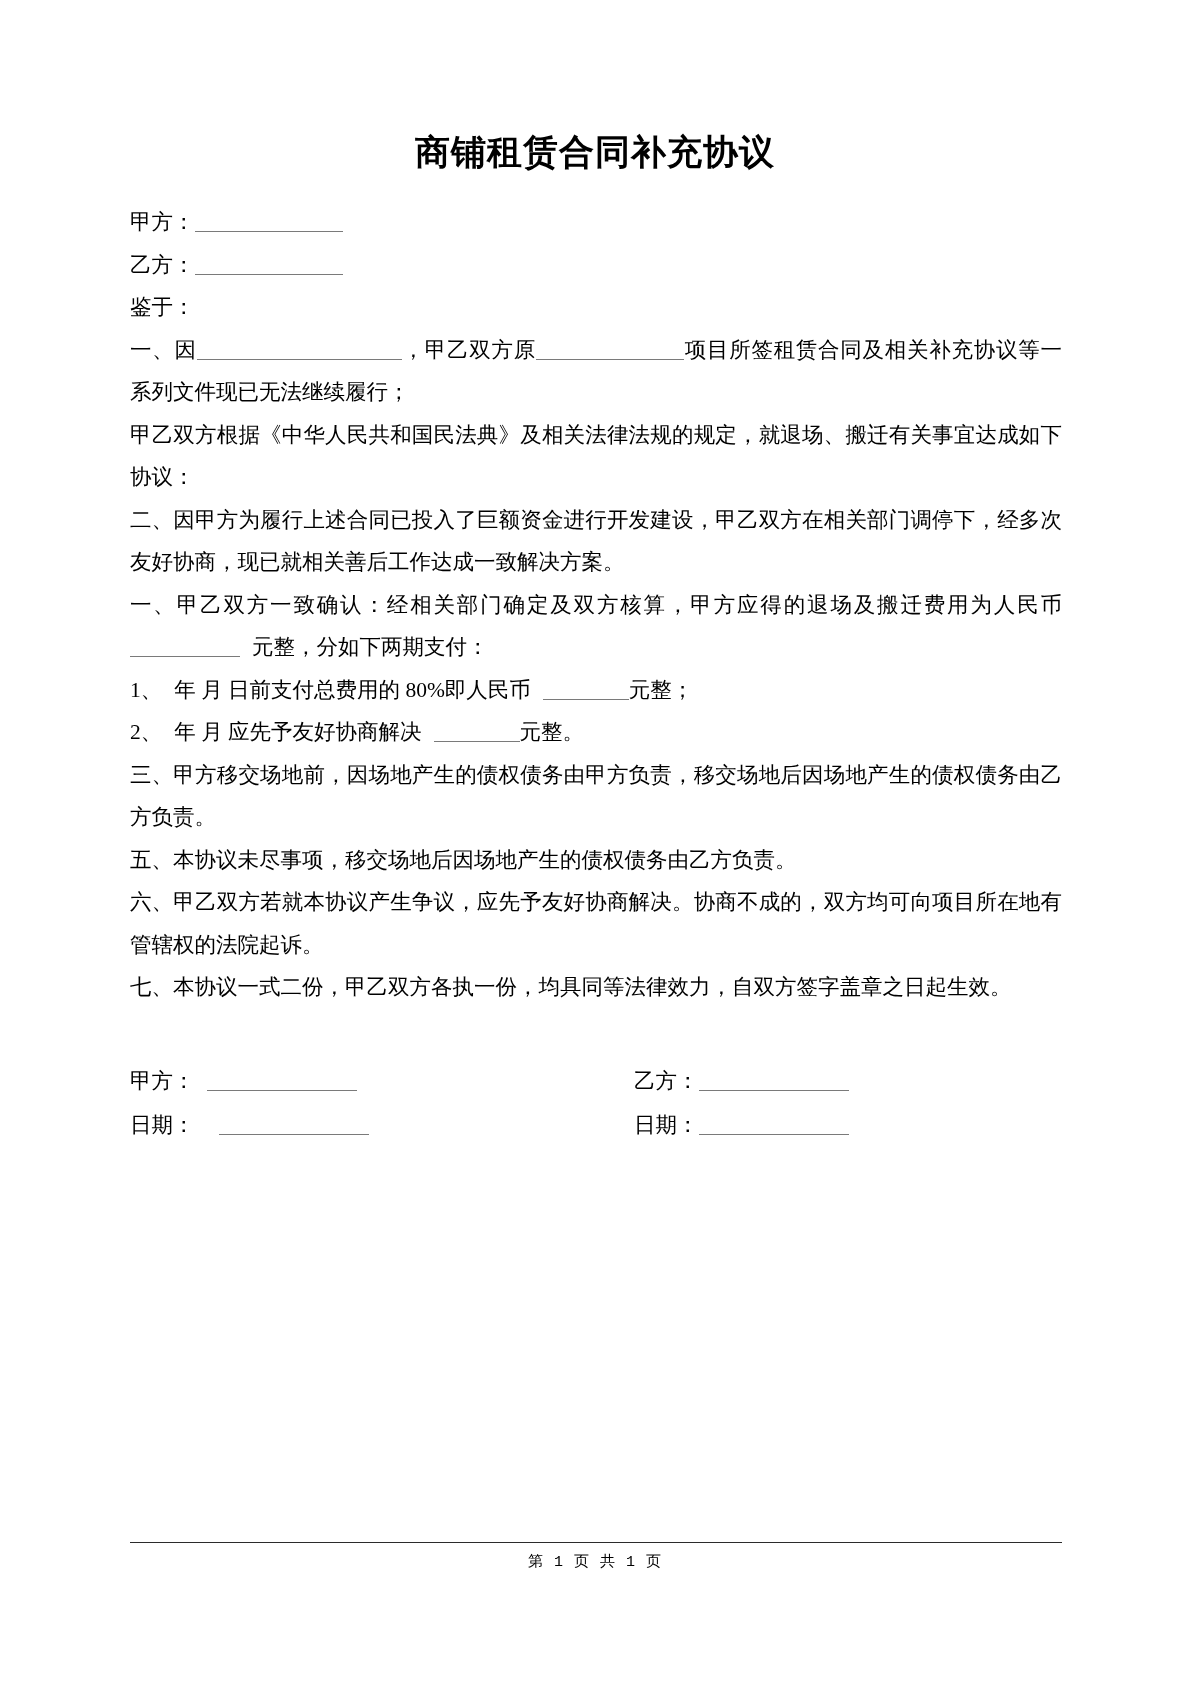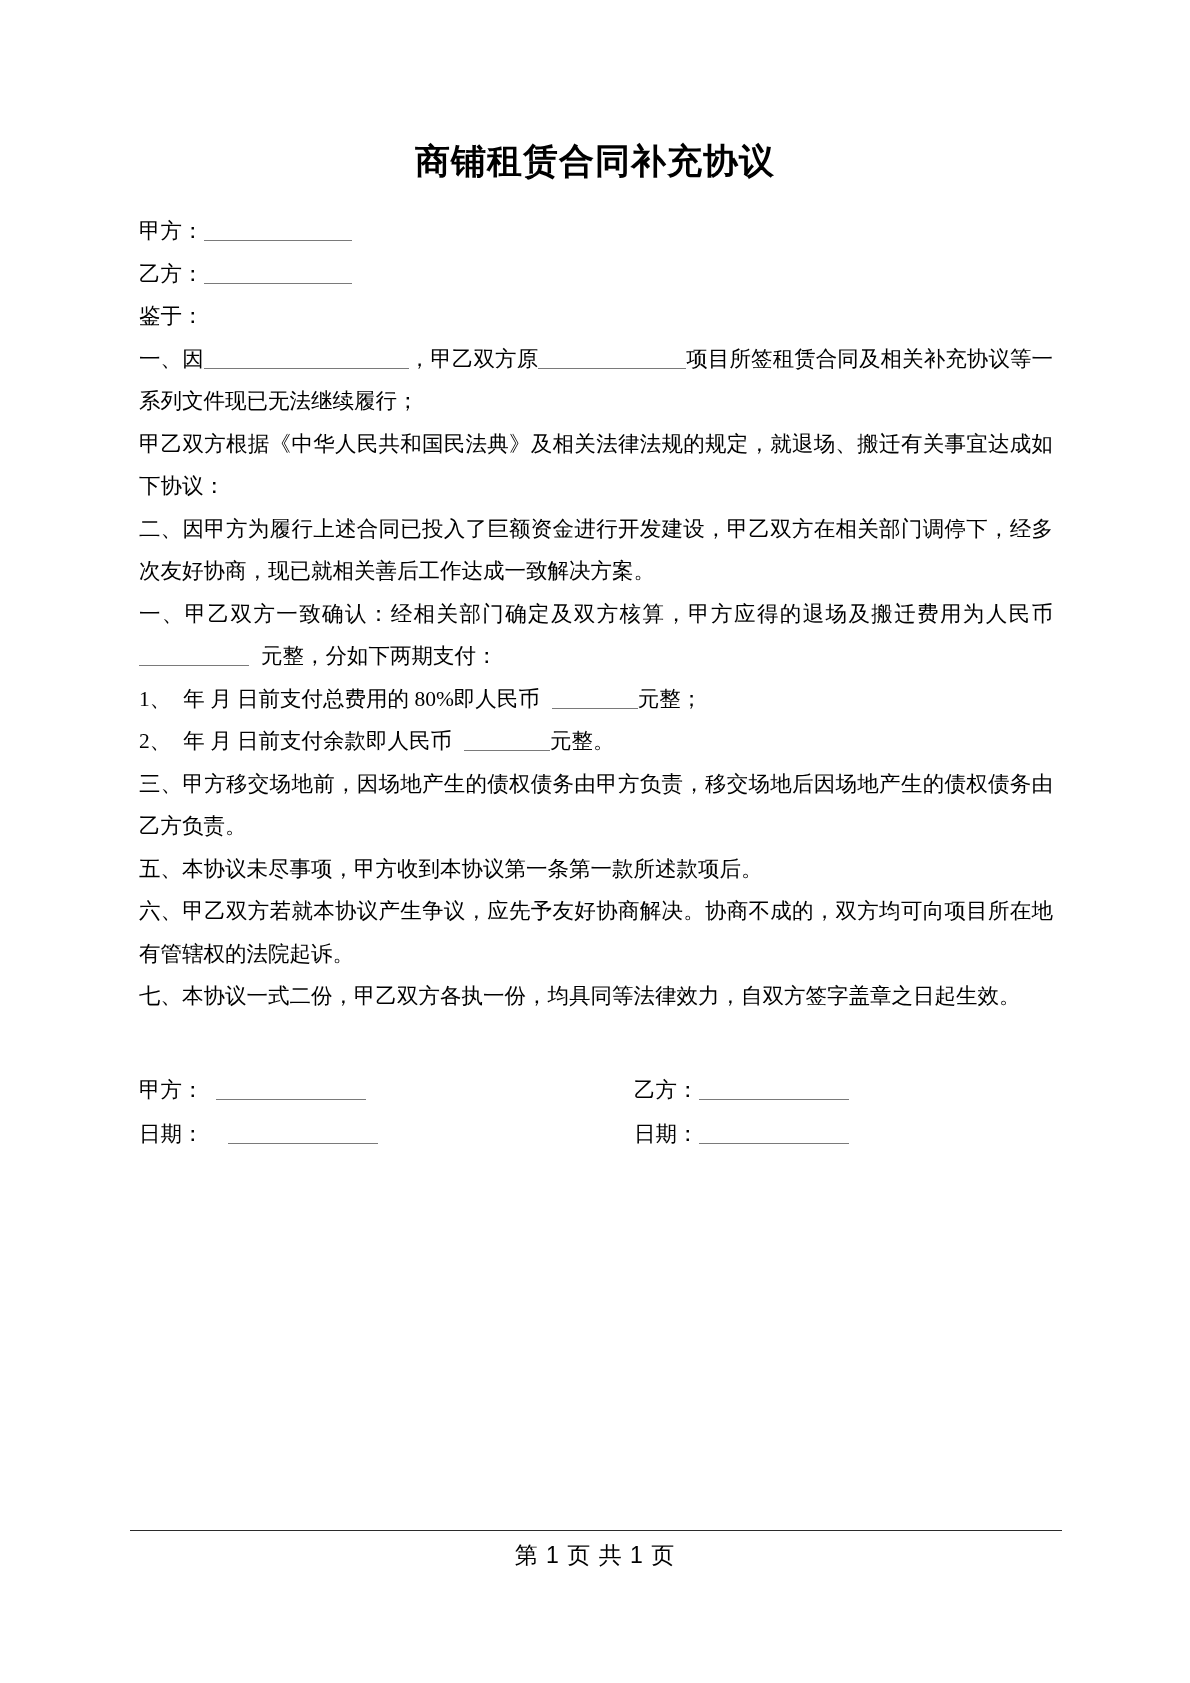--- a/index.html
+++ b/index.html
@@ -13,21 +13,21 @@
     font-family: "Liberation Serif", "DejaVu Serif", serif;
     color: #000000;
     position: relative;
     overflow: hidden;
   }
   .page {
     position: relative;
     width: 1190px;
     height: 1683px;
     box-sizing: border-box;
-    padding: 9px;
+    padding: 0;
     background: #fff;
   }
   .doc-title {
     text-align: center;
     font-size: 35px;
     font-weight: bold;
     letter-spacing: 1px;
     margin: 0;
     padding-top: 128px;
     padding-bottom: 0;
@@ -79,23 +79,23 @@
     right: 0;
     bottom: 112px;
     text-align: center;
   }
   .footer-rule {
     border: none;
     border-top: 1.4px solid #2b2b2b;
     margin: 0 128px 9px 130px;
   }
   .footer-text {
-    font-size: 23px;
+    font-size: 15px;
     letter-spacing: 1px;
-    font-family: Liberation Sans, sans-serif;
+    font-family: Liberation Mono, monospace;
   }
   .nowrap { white-space: nowrap; }
 </style>
 </head>
 <body>
 
 <div class="page">
 
   <h1 class="doc-title">商铺租赁合同补充协议</h1>
 
@@ -123,25 +123,25 @@
 
     <p class="para">
       <span>一、甲乙双方一致确认：经相关部门确定及双方核算，甲方应得的退场及搬迁费用为人民币</span><span class="fill w-m"></span><span class="gap-sm"></span><span>元整，分如下两期支付：</span>
     </p>
 
     <p class="para">
       <span class="nowrap"><span>1、</span><span class="gap-sm"></span><span>年 月 日前支付总费用的 80%即人民币</span><span class="gap-sm"></span><span class="fill w-s"></span><span>元整；</span></span>
     </p>
 
     <p class="para">
-      <span class="nowrap"><span>2、</span><span class="gap-sm"></span><span>年 月 日前支付余款即人民币</span><span class="gap-sm"></span><span class="fill w-s"></span><span>元整。</span></span>
+      <span class="nowrap"><span>2、</span><span class="gap-sm"></span><span>年 月 应先予友好协商解决</span><span class="gap-sm"></span><span class="fill w-s"></span><span>元整。</span></span>
     </p>
 
     <p class="para">三、甲方移交场地前，因场地产生的债权债务由甲方负责，移交场地后因场地产生的债权债务由乙方负责。</p>
-    <p class="para">五、本协议未尽事项，甲方收到本协议第一条第一款所述款项后。</p>
+    <p class="para">五、本协议未尽事项，移交场地后因场地产生的债权债务由乙方负责。</p>
     <p class="para">六、甲乙双方若就本协议产生争议，应先予友好协商解决。协商不成的，双方均可向项目所在地有管辖权的法院起诉。</p>
     <p class="para">七、本协议一式二份，甲乙双方各执一份，均具同等法律效力，自双方签字盖章之日起生效。</p>
 
   </div>
 
   <div class="sig-block">
     <div class="sig-col left">
       <div class="sig-row">
         <span>甲方：</span><span class="gap-sm"></span><span class="fill w-sig"></span>
       </div>

